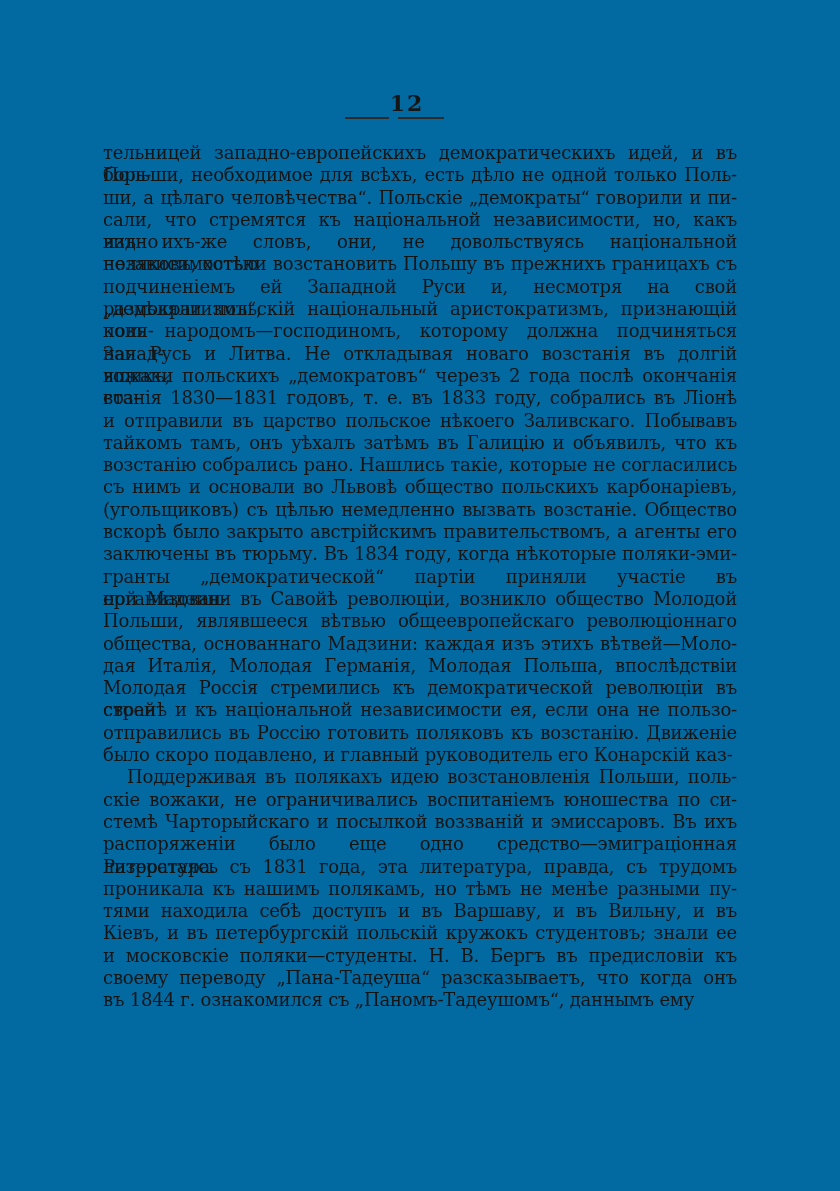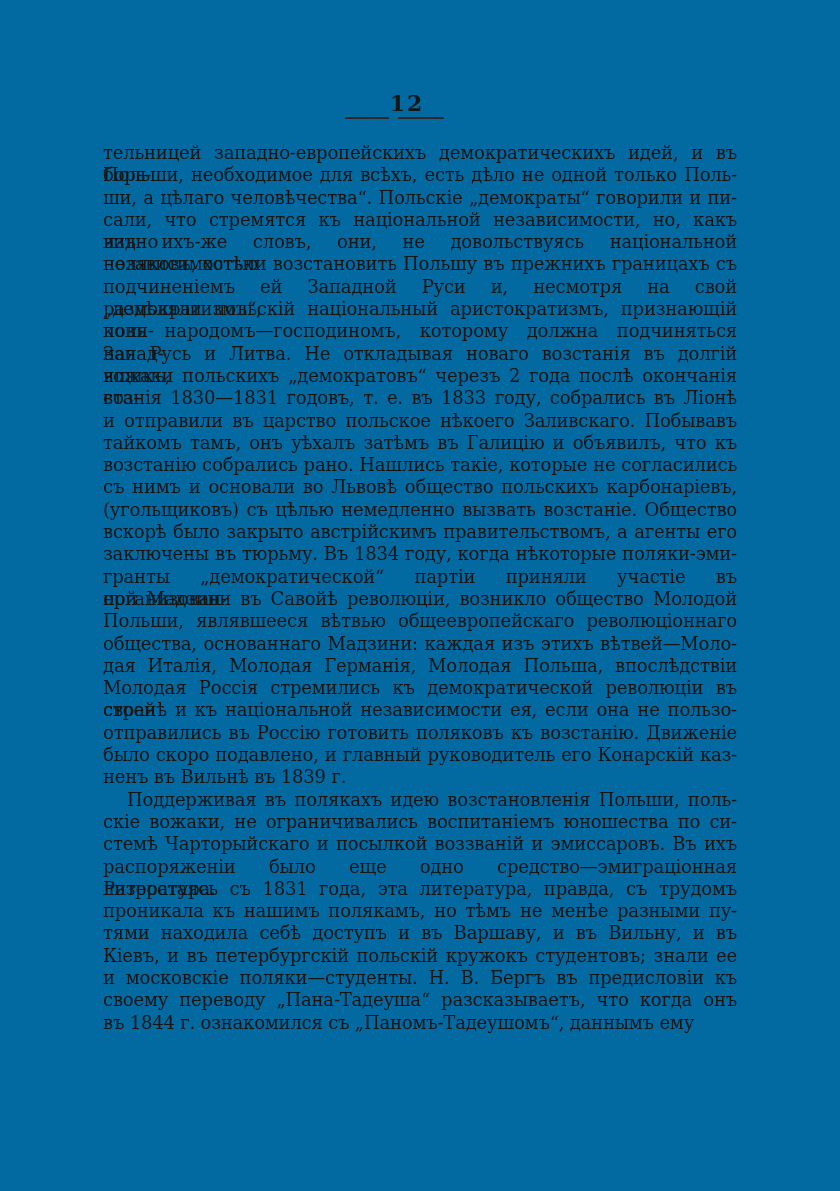--- a/index.html
+++ b/index.html
@@ -103,21 +103,20 @@
         <div class="line">заключены въ тюрьму. Въ 1834 году, когда нѣкоторые поляки-эми-</div>
         <div class="line">гранты „демократической“ партіи приняли участіе въ организован-</div>
         <div class="line">ной Мадзини въ Савойѣ революціи, возникло общество Молодой</div>
         <div class="line">Польши, являвшееся вѣтвью общеевропейскаго революціоннаго</div>
         <div class="line">общества, основаннаго Мадзини: каждая изъ этихъ вѣтвей—Моло-</div>
         <div class="line">дая Италія, Молодая Германія, Молодая Польша, впослѣдствіи</div>
         <div class="line">Молодая Россія стремились къ демократической революціи въ своей</div>
         <div class="line">странѣ и къ національной независимости ея, если она не пользо-</div>
         <div class="line">отправились въ Россію готовить поляковъ къ возстанію. Движеніе</div>
         <div class="line">было скоро подавлено, и главный руководитель его Конарскій каз-</div>
-        <div class="line">ненъ въ Вильнѣ въ 1839 г.</div>
       </div>
     <div class="para indent">
         <div class="line">Поддерживая въ полякахъ идею возстановленія Польши, поль-</div>
         <div class="line">скіе вожаки, не ограничивались воспитаніемъ юношества по си-</div>
         <div class="line">стемѣ Чарторыйскаго и посылкой воззваній и эмиссаровъ. Въ ихъ</div>
         <div class="line">распоряженіи было еще одно средство—эмиграціонная литература.</div>
         <div class="line">Разростаясь съ 1831 года, эта литература, правда, съ трудомъ</div>
         <div class="line">проникала къ нашимъ полякамъ, но тѣмъ не менѣе разными пу-</div>
         <div class="line">тями находила себѣ доступъ и въ Варшаву, и въ Вильну, и въ</div>
         <div class="line">Кіевъ, и въ петербургскій польскій кружокъ студентовъ; знали ее</div>

